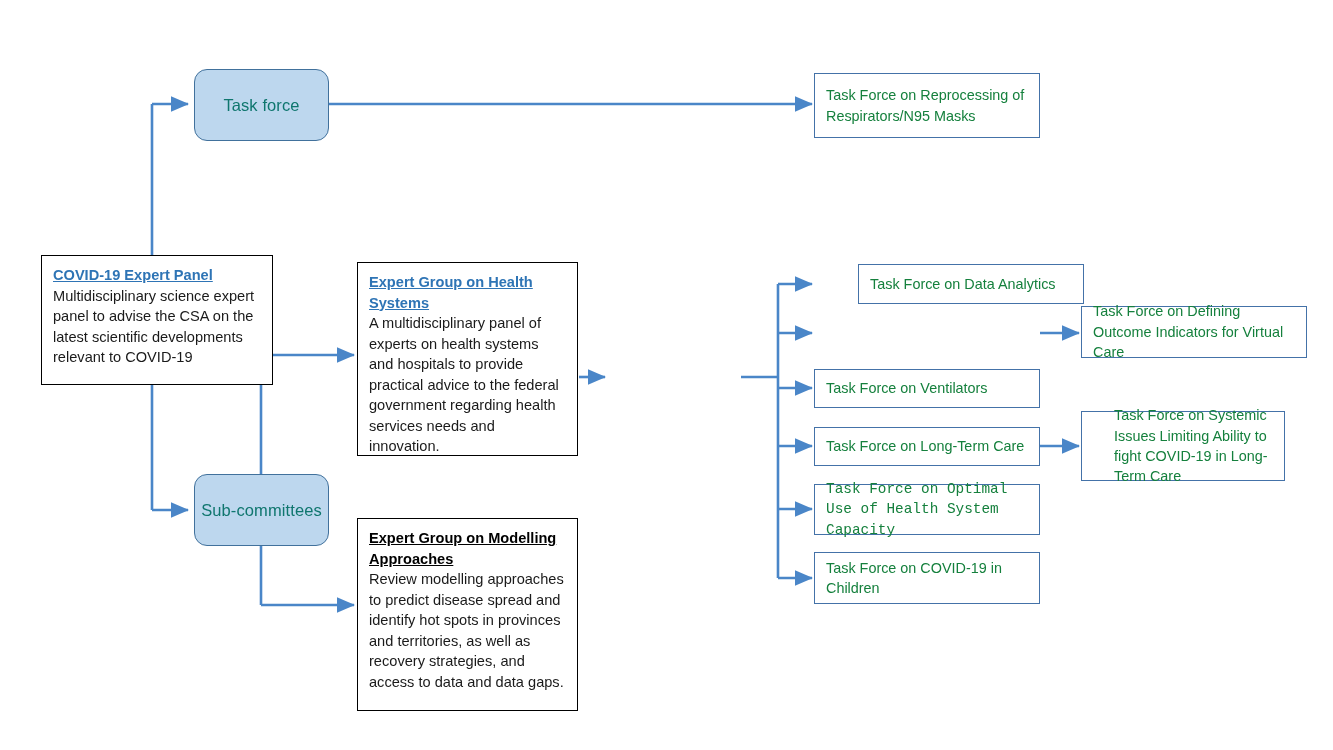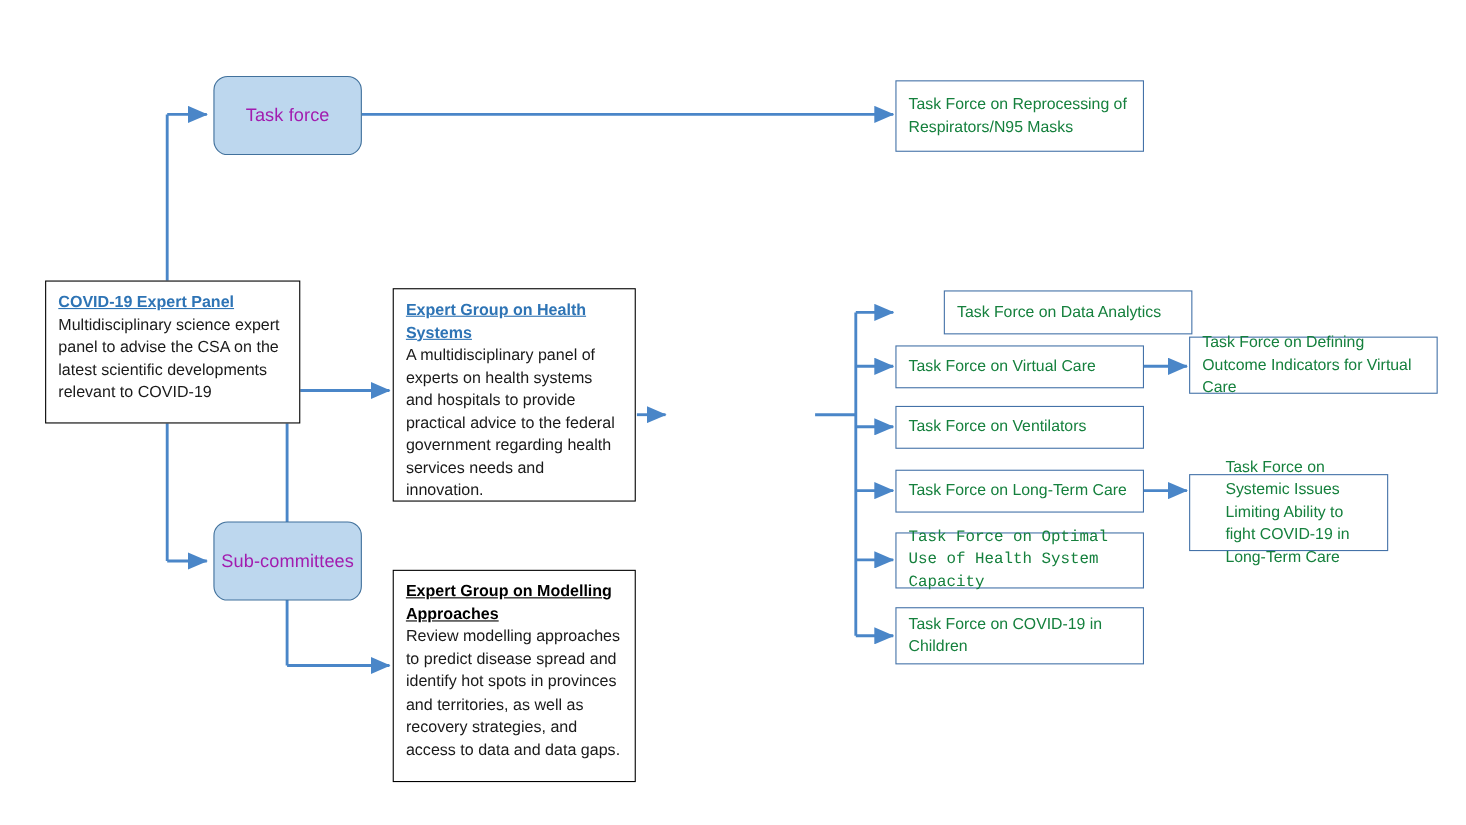--- a/index.html
+++ b/index.html
@@ -28,21 +28,21 @@
   }
   .node {
     position: absolute;
     box-sizing: border-box;
   }
   
   .rounded-node {
     background: #bdd7ee;
     border: 1.4px solid #41719c;
     border-radius: 13px;
-    color: #a21caf;
+    color: #0f766e;
     display: flex;
     align-items: center;
     justify-content: center;
     text-align: center;
     font-size: 16.5px;
     line-height: 1.25;
     letter-spacing: 0.1px;
   }
   
   .desc-node {
@@ -162,23 +162,20 @@
   </div>
 
   <div class="node tf-node" style="left:814px; top:73px; width:226px; height:65px;">
     <span>Task Force on Reprocessing of Respirators/N95 Masks</span>
   </div>
 
   <div class="node tf-node" style="left:814px; top:264px; width:226px; height:40px;margin-left:44px;">
     <span>Task Force on Data Analytics</span>
   </div>
 
-  <div class="node tf-node" style="left:814px; top:314px; width:226px; height:39px;">
-    <span>Task Force on Virtual Care</span>
-  </div>
 
   <div class="node tf-node" style="left:814px; top:369px; width:226px; height:39px;">
     <span>Task Force on Ventilators</span>
   </div>
 
   <div class="node tf-node" style="left:814px; top:427px; width:226px; height:39px;">
     <span>Task Force on Long-Term Care</span>
   </div>
 
   <div class="node tf-node" style="left:814px; top:484px; width:226px; height:51px;font-family:Liberation Mono, monospace;">
@@ -186,17 +183,17 @@
   </div>
 
   <div class="node tf-node" style="left:814px; top:552px; width:226px; height:52px;">
     <span>Task Force on COVID-19 in Children</span>
   </div>
 
   <div class="node tf-node" style="left:1081px; top:306px; width:226px; height:52px;">
     <span>Task Force on Defining Outcome Indicators for Virtual Care</span>
   </div>
 
-  <div class="node tf-node" style="left:1081px; top:431px; width:181px; height:70px;padding-left:32px;">
+  <div class="node tf-node" style="left:1081px; top:411px; width:204px; height:70px;padding-left:32px;">
     <span>Task Force on Systemic Issues Limiting Ability to fight COVID-19 in Long-Term Care</span>
   </div>
 
 </div>
 
 </body></html>

